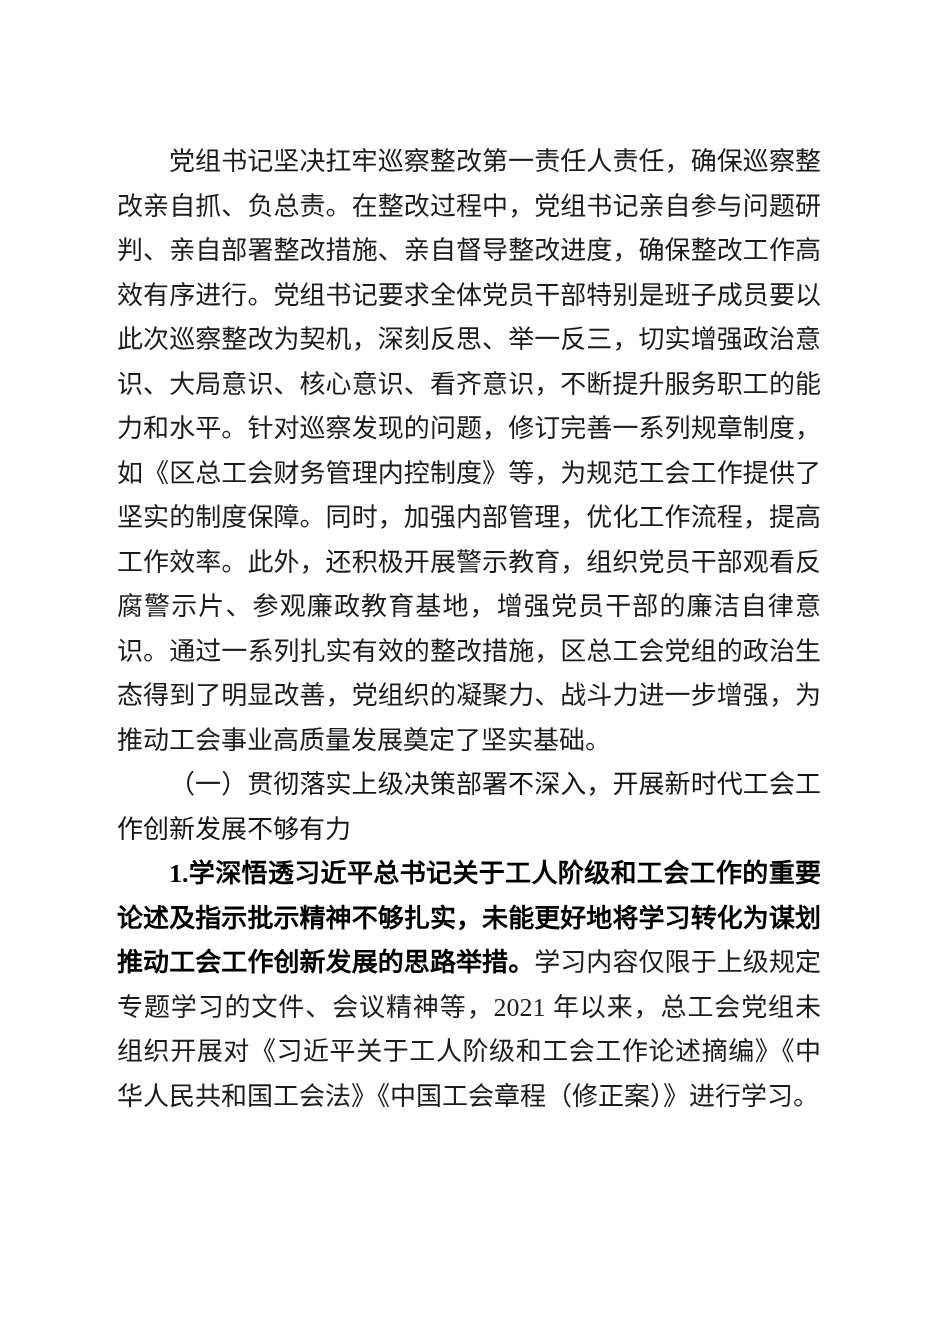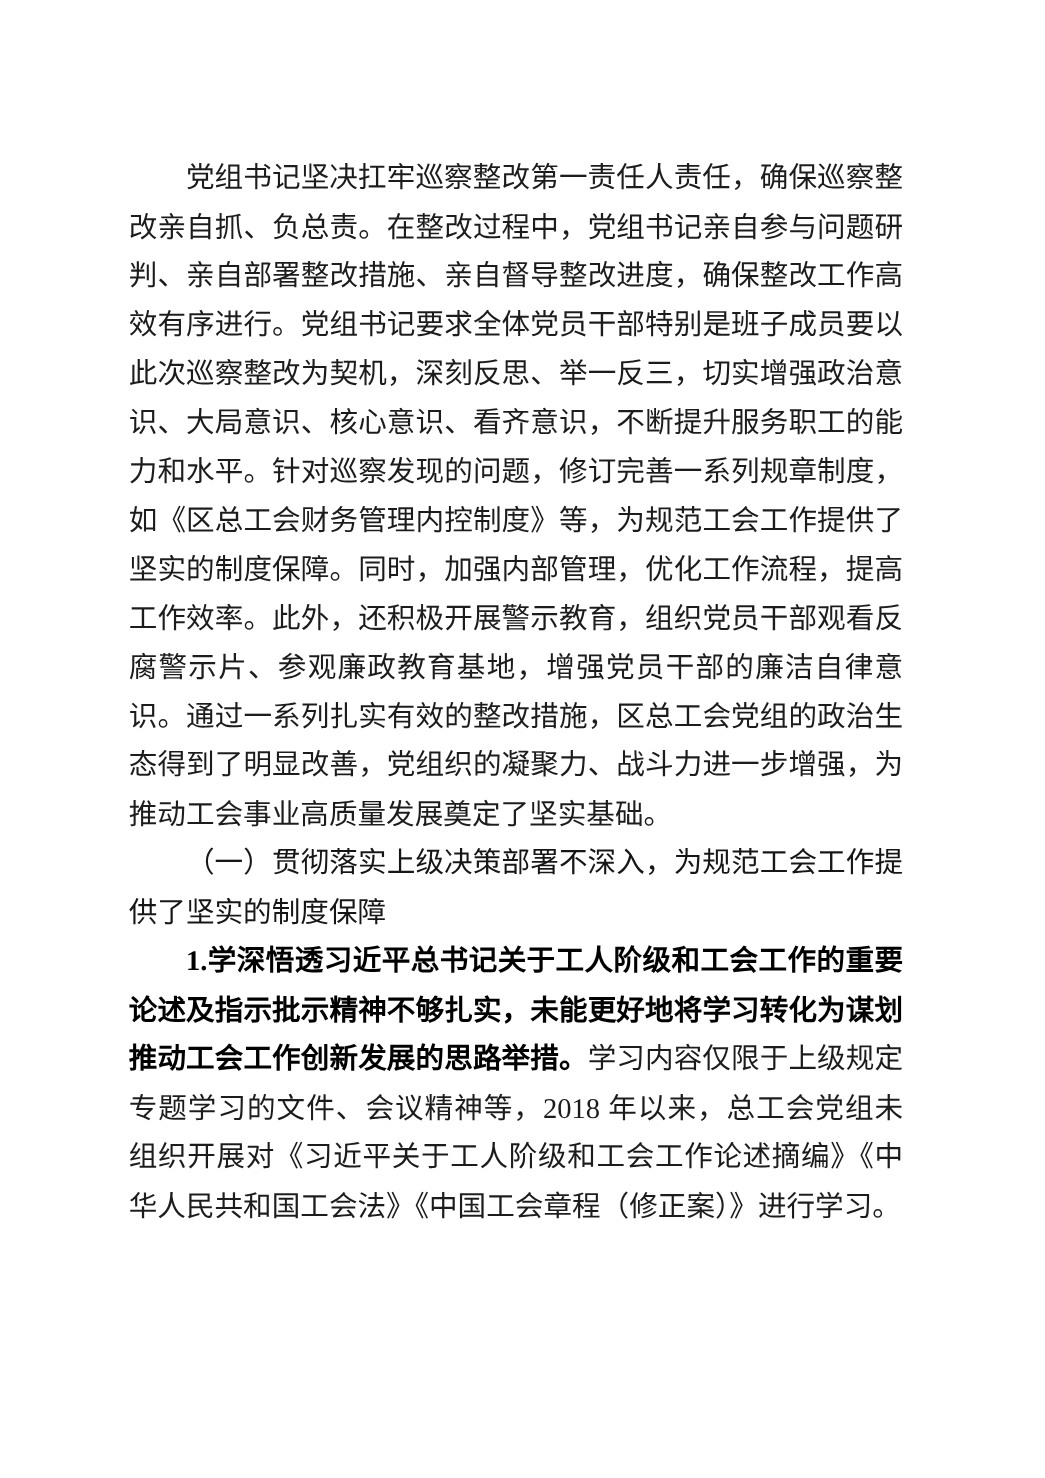--- a/index.html
+++ b/index.html
@@ -53,18 +53,18 @@
 </style>
 </head>
 <body>
 
 <div class="page">
   <div class="content">
 
     <p class="body-text">党组书记坚决扛牢巡察整改第一责任人责任，确保巡察整改亲自抓、负总责。在整改过程中，党组书记亲自参与问题研判、亲自部署整改措施、亲自督导整改进度，确保整改工作高效有序进行。党组书记要求全体党员干部特别是班子成员要以此次巡察整改为契机，深刻反思、举一反三，切实增强政治意识、大局意识、核心意识、看齐意识，不断提升服务职工的能力和水平。针对巡察发现的问题，修订完善一系列规章制度，如《区总工会财务管理内控制度》等，为规范工会工作提供了坚实的制度保障。同时，加强内部管理，优化工作流程，提高工作效率。此外，还积极开展警示教育，组织党员干部观看反腐警示片、参观廉政教育基地，增强党员干部的廉洁自律意识。通过一系列扎实有效的整改措施，区总工会党组的政治生态得到了明显改善，党组织的凝聚力、战斗力进一步增强，为推动工会事业高质量发展奠定了坚实基础。</p>
 
 
-    <p class="subsection-heading">（一）贯彻落实上级决策部署不深入，为规范工会工作提供了坚实的制度保障</p>
+    <p class="subsection-heading">（一）贯彻落实上级决策部署不深入，开展新时代工会工作创新发展不够有力</p>
 
-    <p class="body-text"><span class="bold-lead">1.学深悟透习近平总书记关于工人阶级和工会工作的重要论述及指示批示精神不够扎实，未能更好地将学习转化为谋划推动工会工作创新发展的思路举措。</span><span class="body-text">学习内容仅限于上级规定专题学习的文件、会议精神等，2018 年以来，总工会党组未组织开展对《习近平关于工人阶级和工会工作论述摘编》《中华人民共和国工会法》《中国工会章程（修正案）》进行学习。</span></p>
+    <p class="body-text"><span class="bold-lead">1.学深悟透习近平总书记关于工人阶级和工会工作的重要论述及指示批示精神不够扎实，未能更好地将学习转化为谋划推动工会工作创新发展的思路举措。</span><span class="body-text">学习内容仅限于上级规定专题学习的文件、会议精神等，2021 年以来，总工会党组未组织开展对《习近平关于工人阶级和工会工作论述摘编》《中华人民共和国工会法》《中国工会章程（修正案）》进行学习。</span></p>
 
   </div>
 </div>
 
 </body></html>

